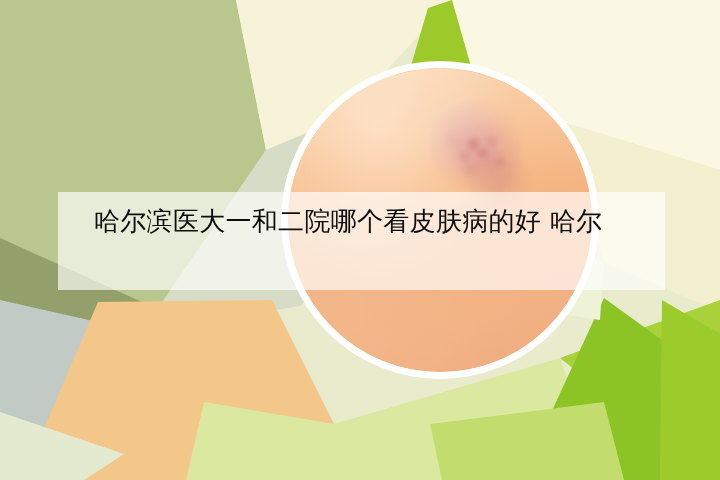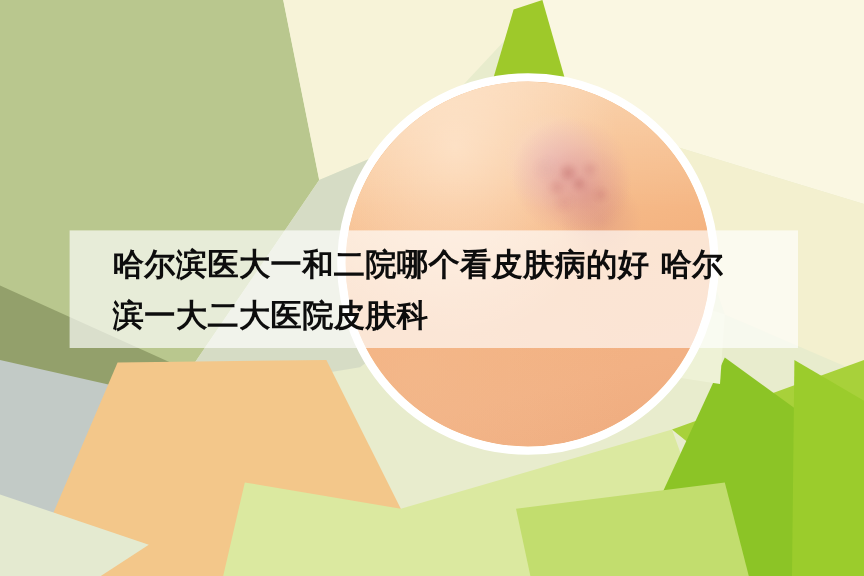--- a/index.html
+++ b/index.html
@@ -89,21 +89,21 @@
 
   .title-block {
     position: absolute;
     left: 94px;
     top: 200px;
     width: 560px;
   }
   .title-line {
     font-family: "DejaVu Sans", "Liberation Sans", sans-serif;
     font-size: 26px;
-    font-weight: bold;
+    font-weight: normal;
     color: #0d0d0d;
     line-height: 43px;
     letter-spacing: 0.3px;
     white-space: nowrap;
   }
 </style>
 </head>
 <body>
 
 <div id="stage">
@@ -138,17 +138,16 @@
     </div>
   </div>
 
   <div id="band-layer">
     <div class="text-band"></div>
   </div>
 
   <div id="text-layer">
     <div class="title-block">
       <div class="title-line">哈尔滨医大一和二院哪个看皮肤病的好 哈尔</div>
-      <div class="title-line">滨一大二大医院皮肤科</div>
     </div>
   </div>
 
 </div>
 
 </body></html>

